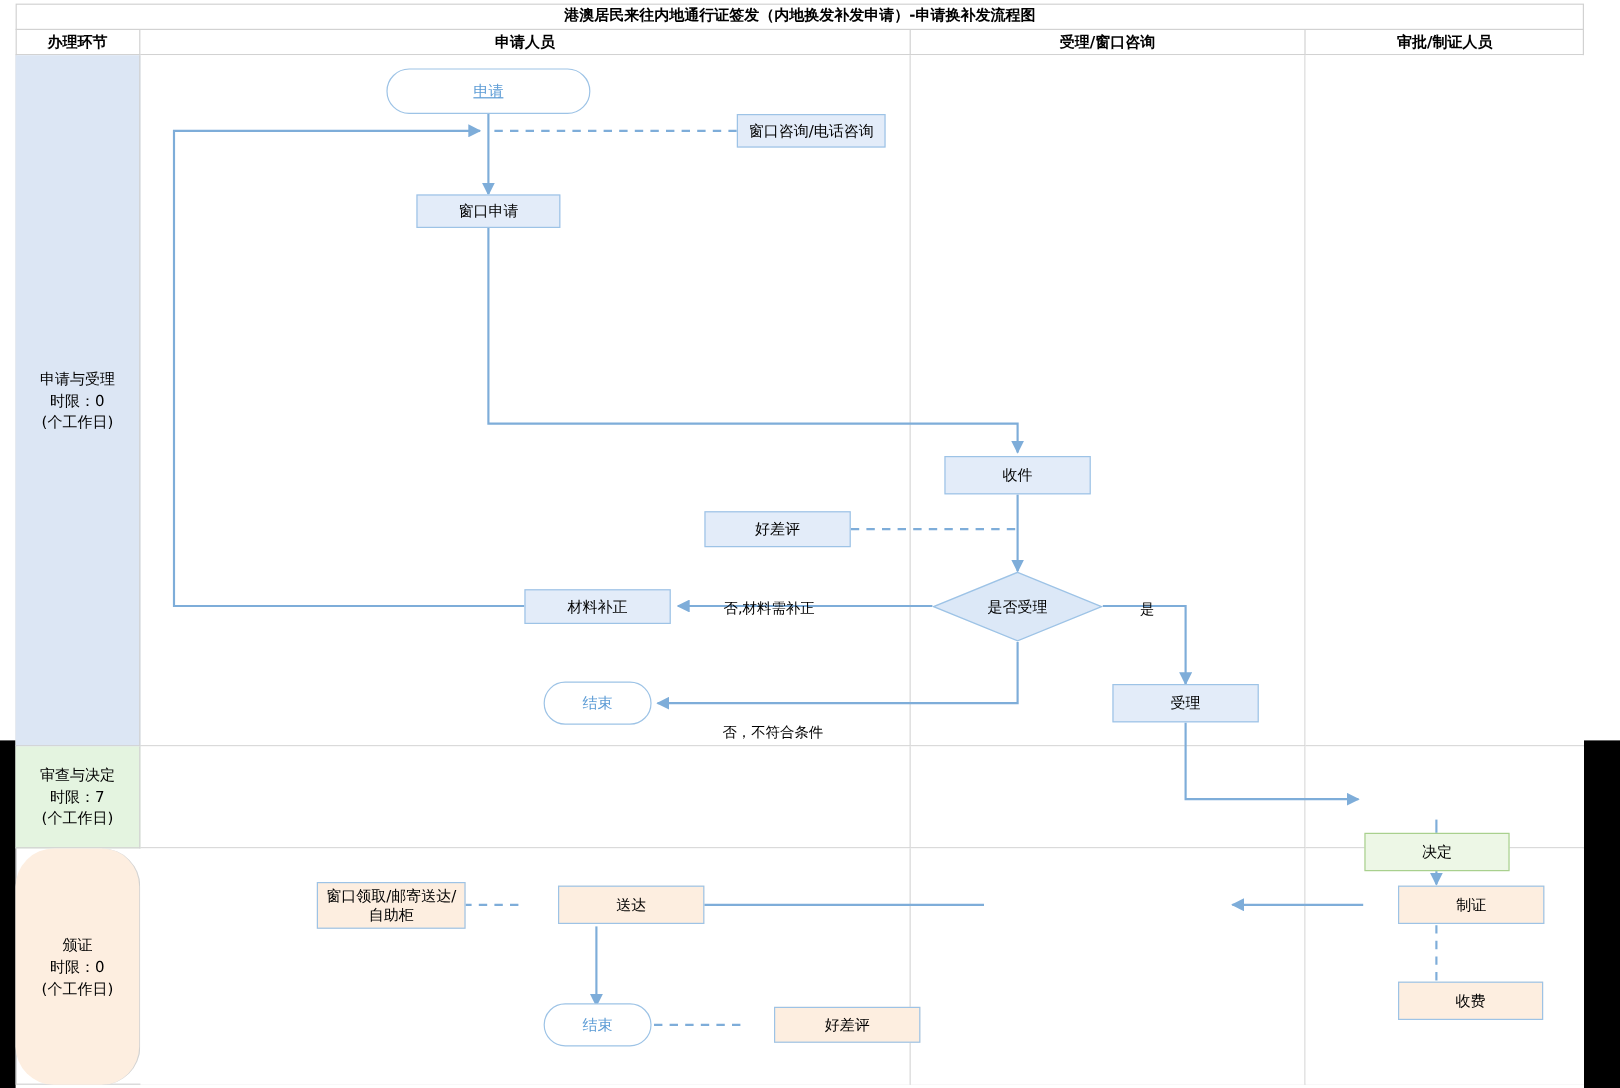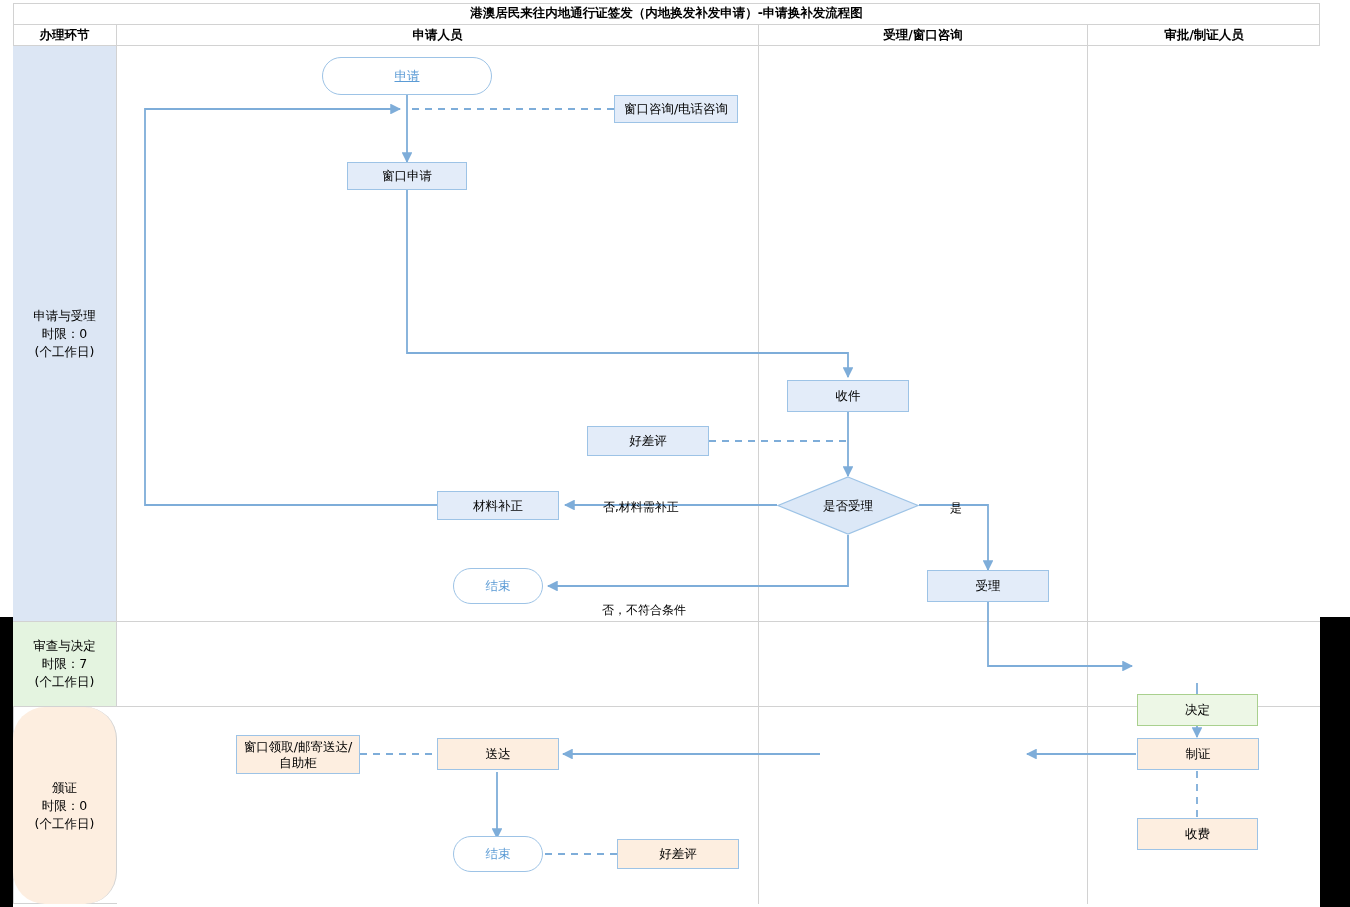--- a/index.html
+++ b/index.html
@@ -89,20 +89,21 @@
     color: #000;
     z-index: 6;
   }
   .node.rect {
     border: 1px solid #9dc3e6;
     background: #e3ecf9;
   }
   .node.rect-peach {
     border: 1px solid #9dc3e6;
     background: #fdeee0;
+    margin-left: 28px;
   }
   .node.rect-green {
     border: 1px solid #a9d08e;
     background: #edf7e6;
     margin-top: 44px;
   }
   .node.term {
     border: 1px solid #9dc3e6;
     background: #ffffff;
     border-radius: 24px;

